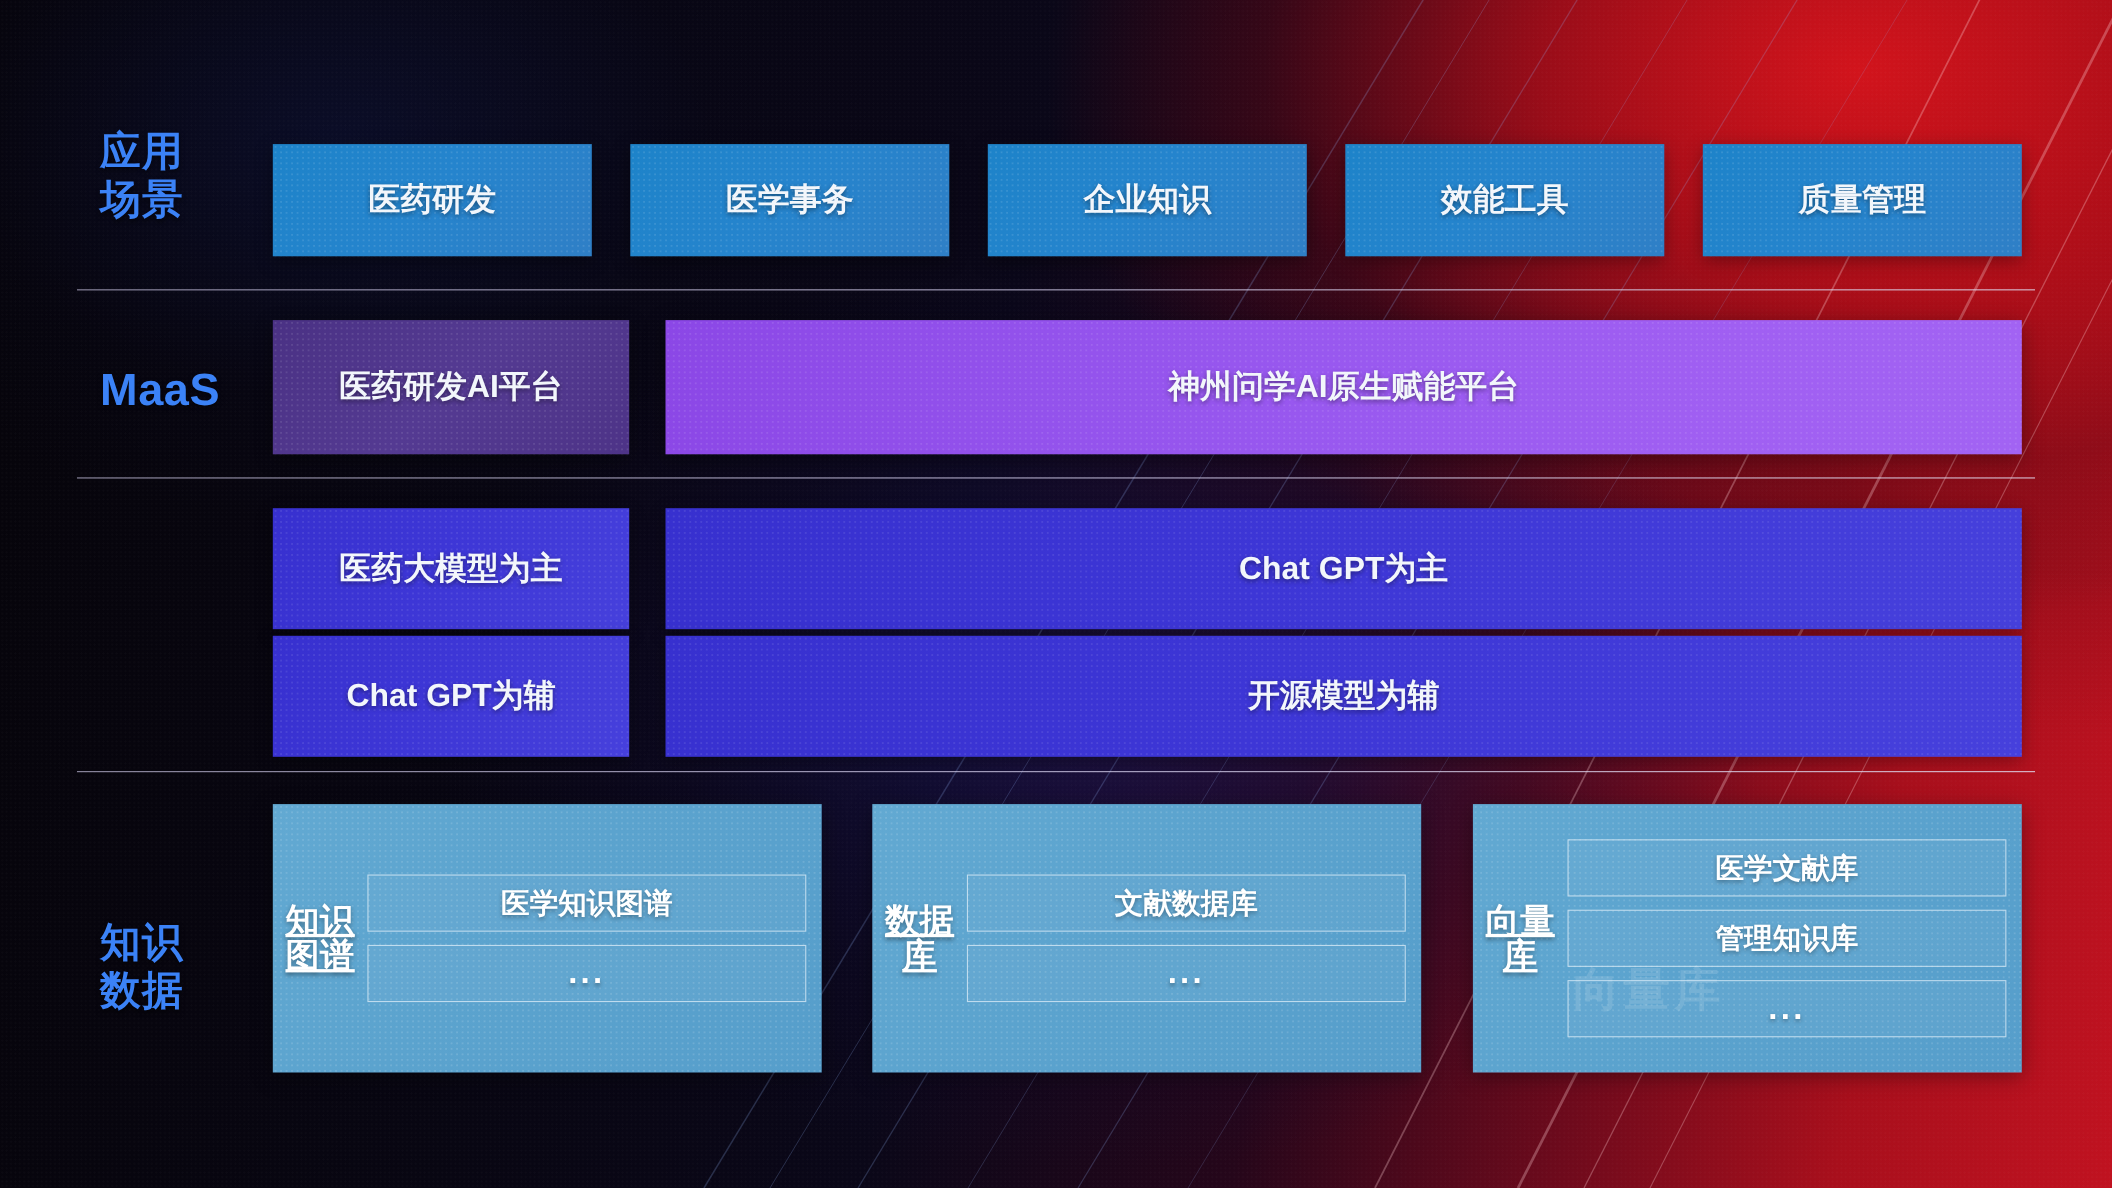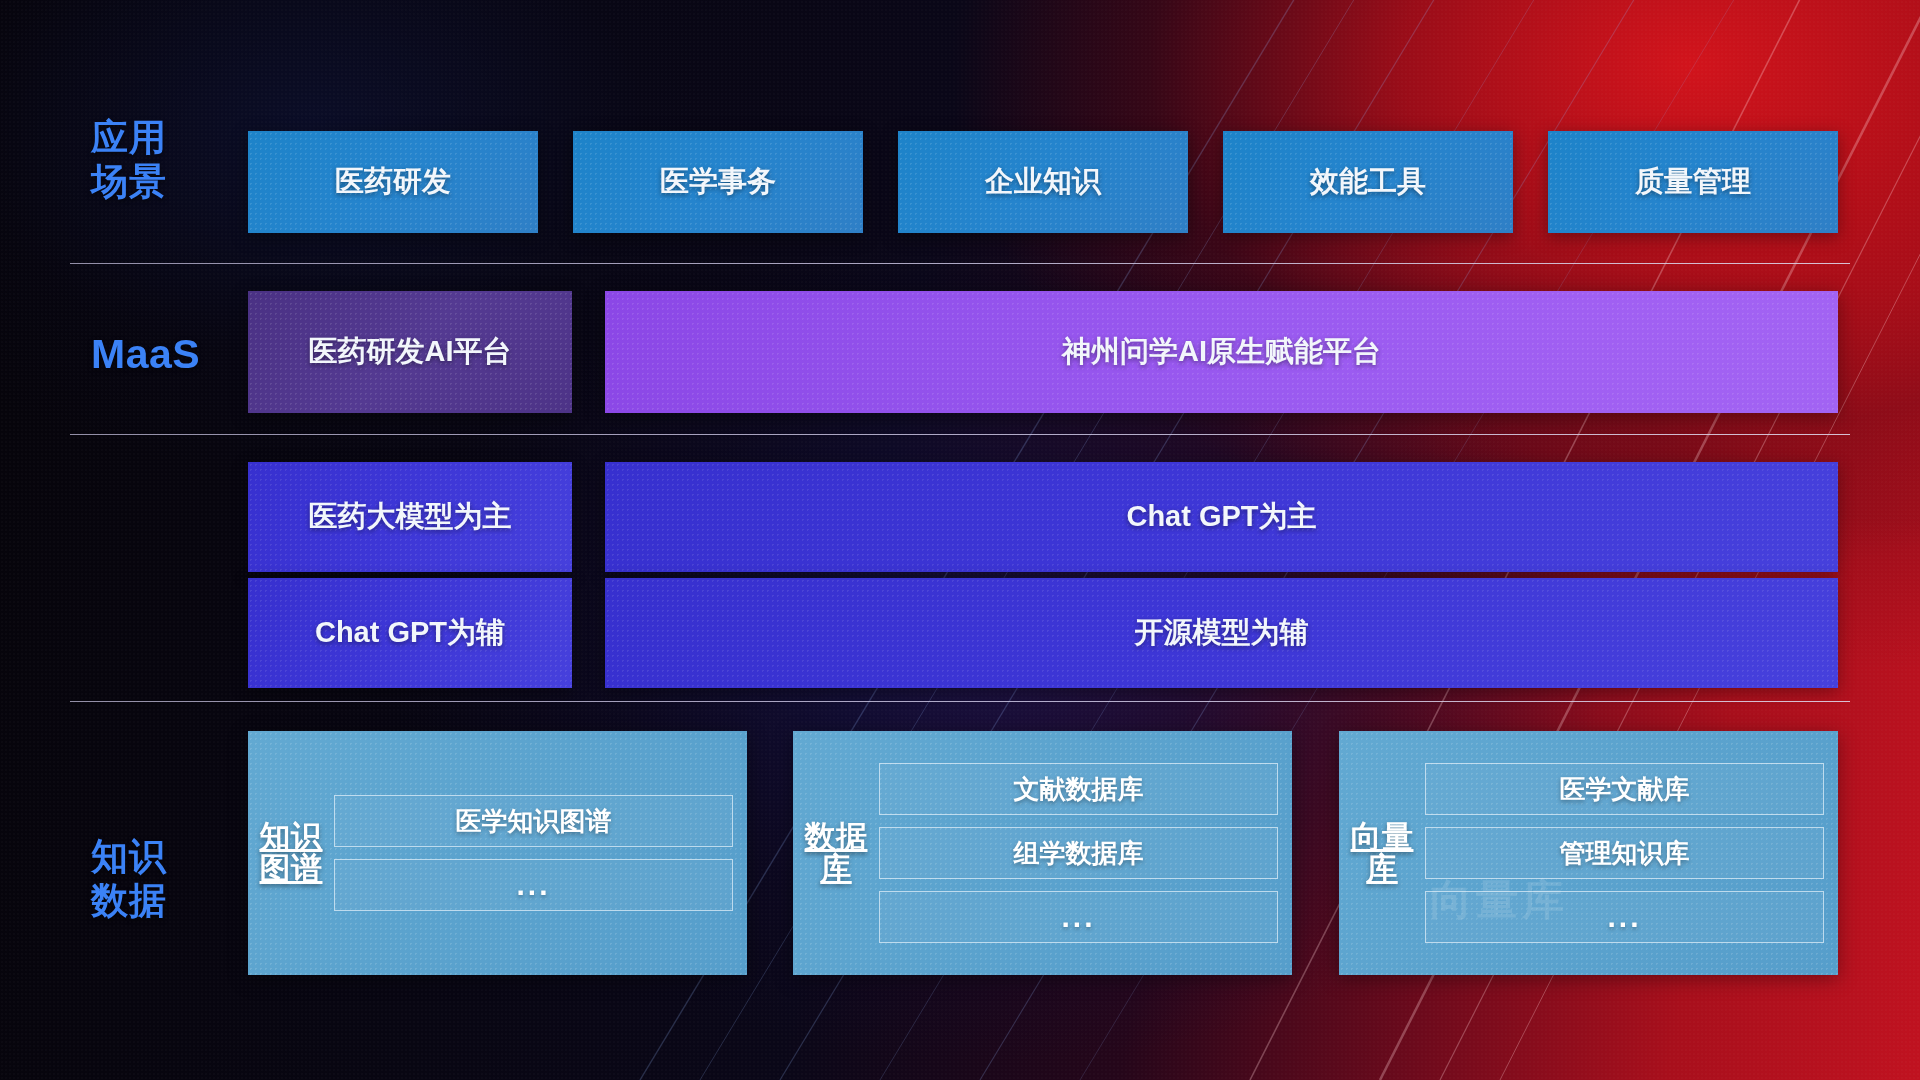--- a/index.html
+++ b/index.html
@@ -309,21 +309,20 @@
     <div class="kn-items">
       <div class="kn-item">医学知识图谱</div>
       <div class="kn-item ellipsis">...</div>
     </div>
   </div>
 
   <div class="kn-group" style="left:793px; width:499px;">
     <div class="kn-title">数据库</div>
     <div class="kn-items">
       <div class="kn-item">文献数据库</div>
-      <div class="kn-item">组学数据库</div>
       <div class="kn-item ellipsis">...</div>
     </div>
   </div>
 
   <div class="kn-group" style="left:1339px; width:499px;">
     <div class="kn-title">向量库</div>
     <div class="kn-items">
       <div class="kn-item">医学文献库</div>
       <div class="kn-item">管理知识库</div>
       <div class="kn-item ellipsis">...</div>

